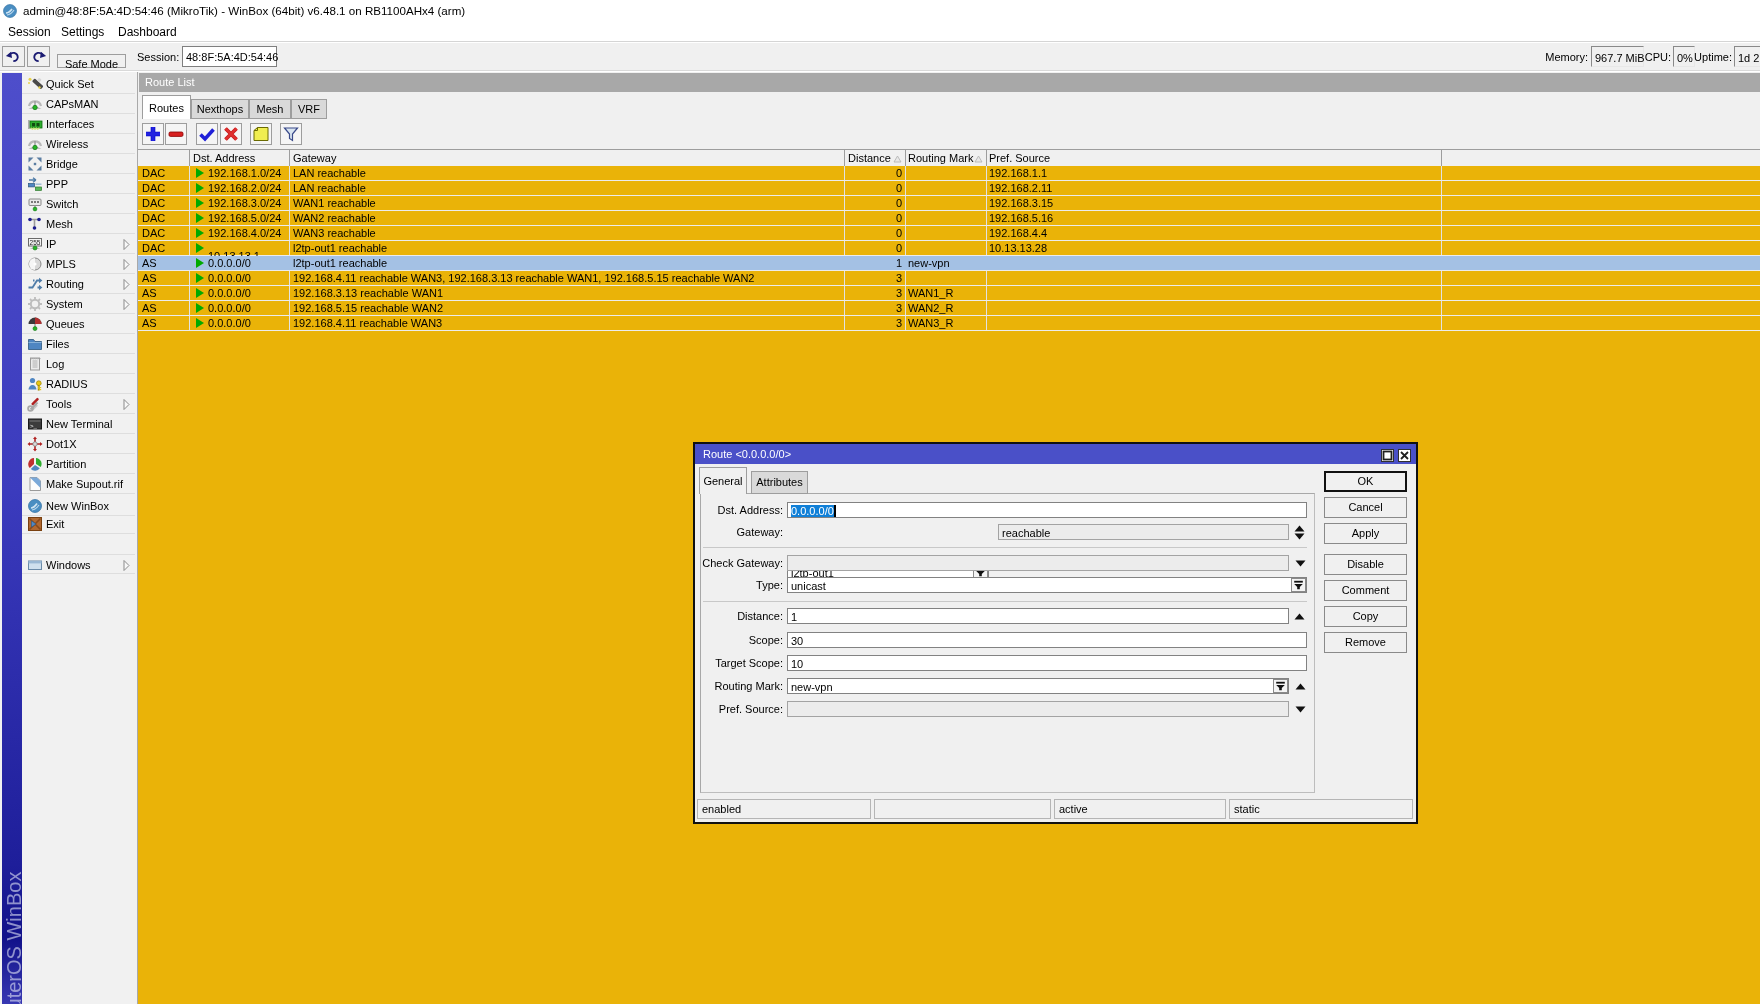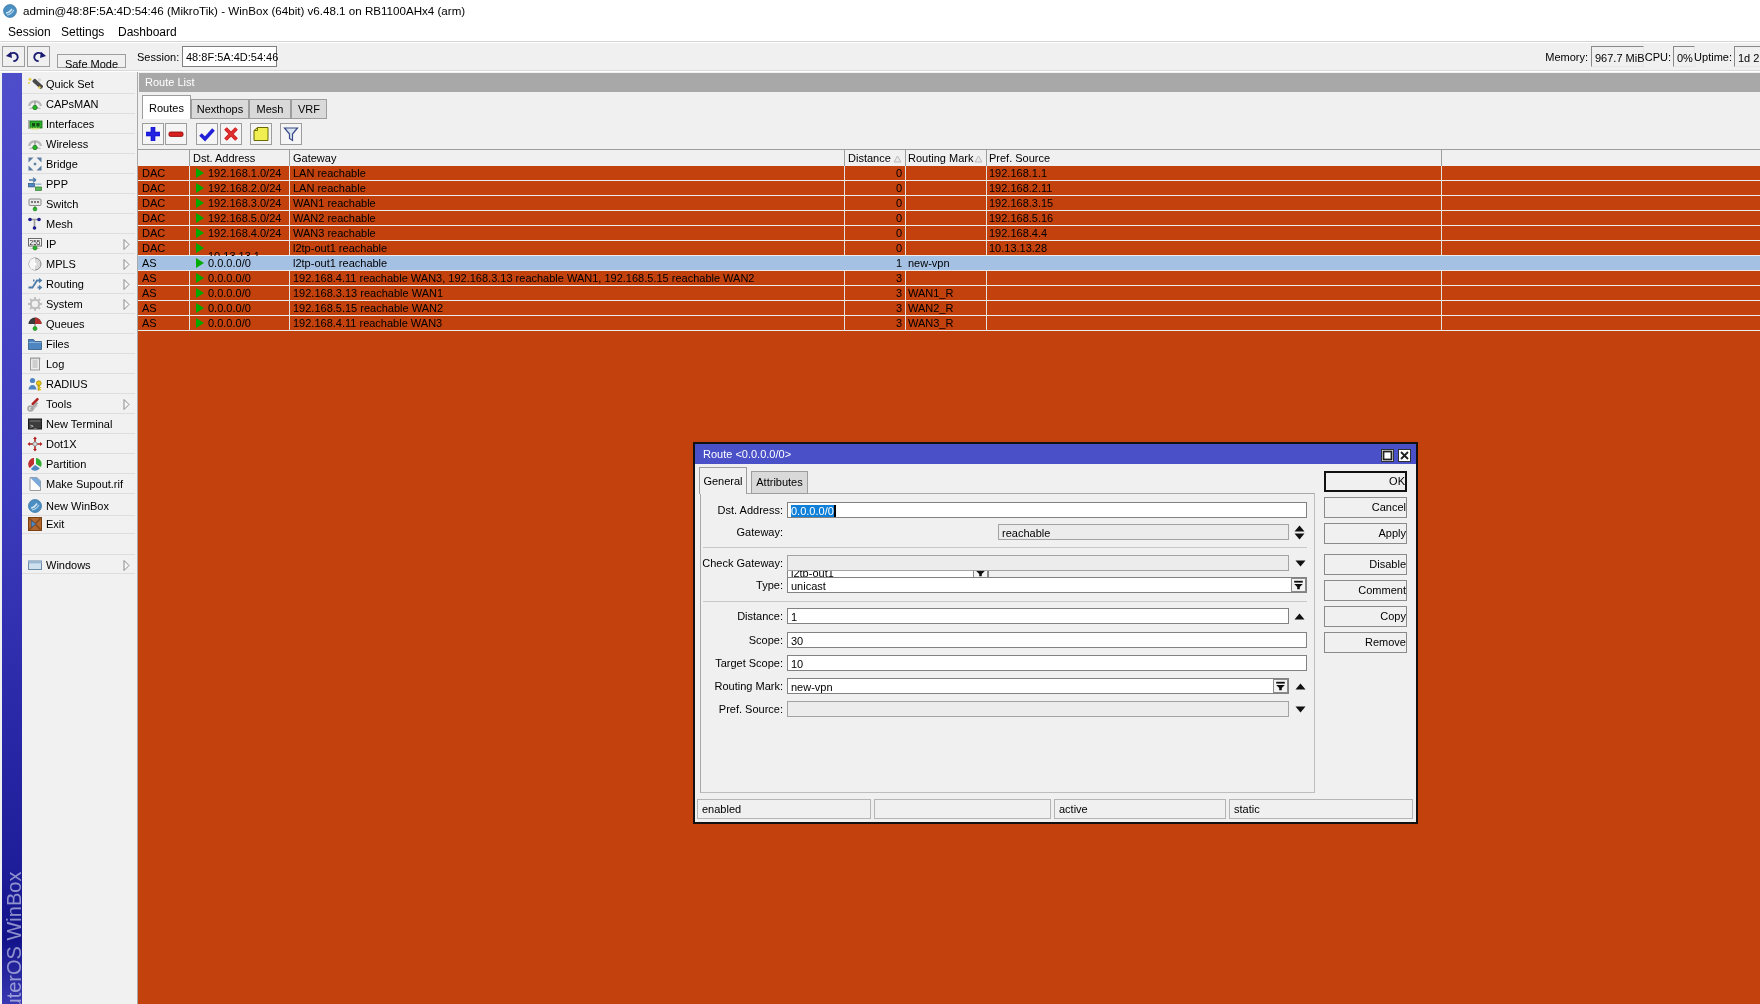--- a/index.html
+++ b/index.html
@@ -23,38 +23,38 @@
 .sarr{position:absolute;left:101px;top:5px;}
 
 #panel{left:137px;top:72px;width:1623px;height:932px;background:#f0f0f0;border-left:1px solid #a9a9a9;}
 #ptitle{position:absolute;left:1px;top:1px;width:1622px;height:19px;background:#a8a8a8;color:#fff;font-size:11px;line-height:19px;padding-left:6px;}
 .tab{position:absolute;font-size:11px;text-align:center;}
 .tabA{background:#fff;border:1px solid #9d9d9d;border-bottom:none;z-index:3;}
 .tabI{background:#d9d9d9;border:1px solid #9d9d9d;border-bottom:1px solid #9d9d9d;z-index:2;}
 .ibtn{position:absolute;width:22px;height:22px;background:#f5f5f5;border:1px solid #9d9d9d;}
 
 #thead{position:absolute;left:0px;top:77px;width:1623px;height:18px;background:#f0f0f0;border-top:1px solid #9d9d9d;border-bottom:1px solid #9d9d9d;}
-#tbody{position:absolute;left:0px;top:94px;width:1623px;height:838px;background:#c2410c;}
+#tbody{position:absolute;left:0px;top:94px;width:1623px;height:838px;background:#eab308;}
 .hsep{position:absolute;top:0;width:1px;height:17px;background:#9d9d9d;}
 .vline{position:absolute;top:0;width:1px;height:165px;background:#e2e2e2;}
 .row{position:absolute;left:0;width:1623px;height:15px;border-bottom:1px solid #ececec;}
 .rowsel{background:#a4c1e4;}
 .cell{position:absolute;top:1px;white-space:nowrap;}
 .tri{position:absolute;width:0;height:0;border-left:8px solid #00aa00;border-top:5px solid transparent;border-bottom:5px solid transparent;top:2px;}
 
 #dlg{left:693px;top:442px;width:725px;height:382px;background:#f0f0f0;border:2px solid #111;}
 #dtitle{position:absolute;left:0;top:0;width:721px;height:20px;background:#4a50c8;color:#fff;font-size:11px;line-height:20px;padding-left:8px;}
 .dwbtn{position:absolute;top:5px;width:13px;height:13px;background:#fff;border:1px solid #303030;}
 #dtabs .tabA{background:#f0f0f0;}
 #dpanel{position:absolute;left:5px;top:49px;width:615px;height:300px;border:1px solid #bdbdbd;border-top-color:#a8a8a8;border-left-color:#a8a8a8;background:#f0f0f0;}
 .fld{position:absolute;height:16px;background:#fff;border:1px solid #828282;font-size:11px;line-height:14px;padding:1px 0 0 3px;white-space:nowrap;}
 .fldd{background:#ececec;border-color:#a3a3a3;}
 .flbl{position:absolute;font-size:11px;text-align:right;white-space:nowrap;}
 .dsep{position:absolute;height:1px;background:#c8c8c8;}
-.dbtn{position:absolute;left:629px;width:83px;height:21px;background:#f0f0f0;border:1px solid #8a8a8a;font-size:11px;text-align:right;line-height:19px;}
+.dbtn{position:absolute;left:629px;width:83px;height:21px;background:#f0f0f0;border:1px solid #8a8a8a;font-size:11px;text-align:center;line-height:19px;}
 .combtn{position:absolute;width:15px;height:14px;background:#f4f4f4;border:1px solid #8a8a8a;}
 .seg{position:absolute;top:355px;height:20px;border:1px solid #b5b5b5;font-size:11px;line-height:18px;padding-left:4px;background:#f0f0f0;}
 svg{display:block;}
 </style>
 </head>
 <body>
 
 <div class="abs" id="titlebar">
   <svg class="abs" style="left:3px;top:4px" width="14" height="14" viewBox="0 0 14 14">
       <circle cx="7" cy="7" r="6.5" fill="#4a8ec2" stroke="#2d6da0" stroke-width="0.6"></circle>

